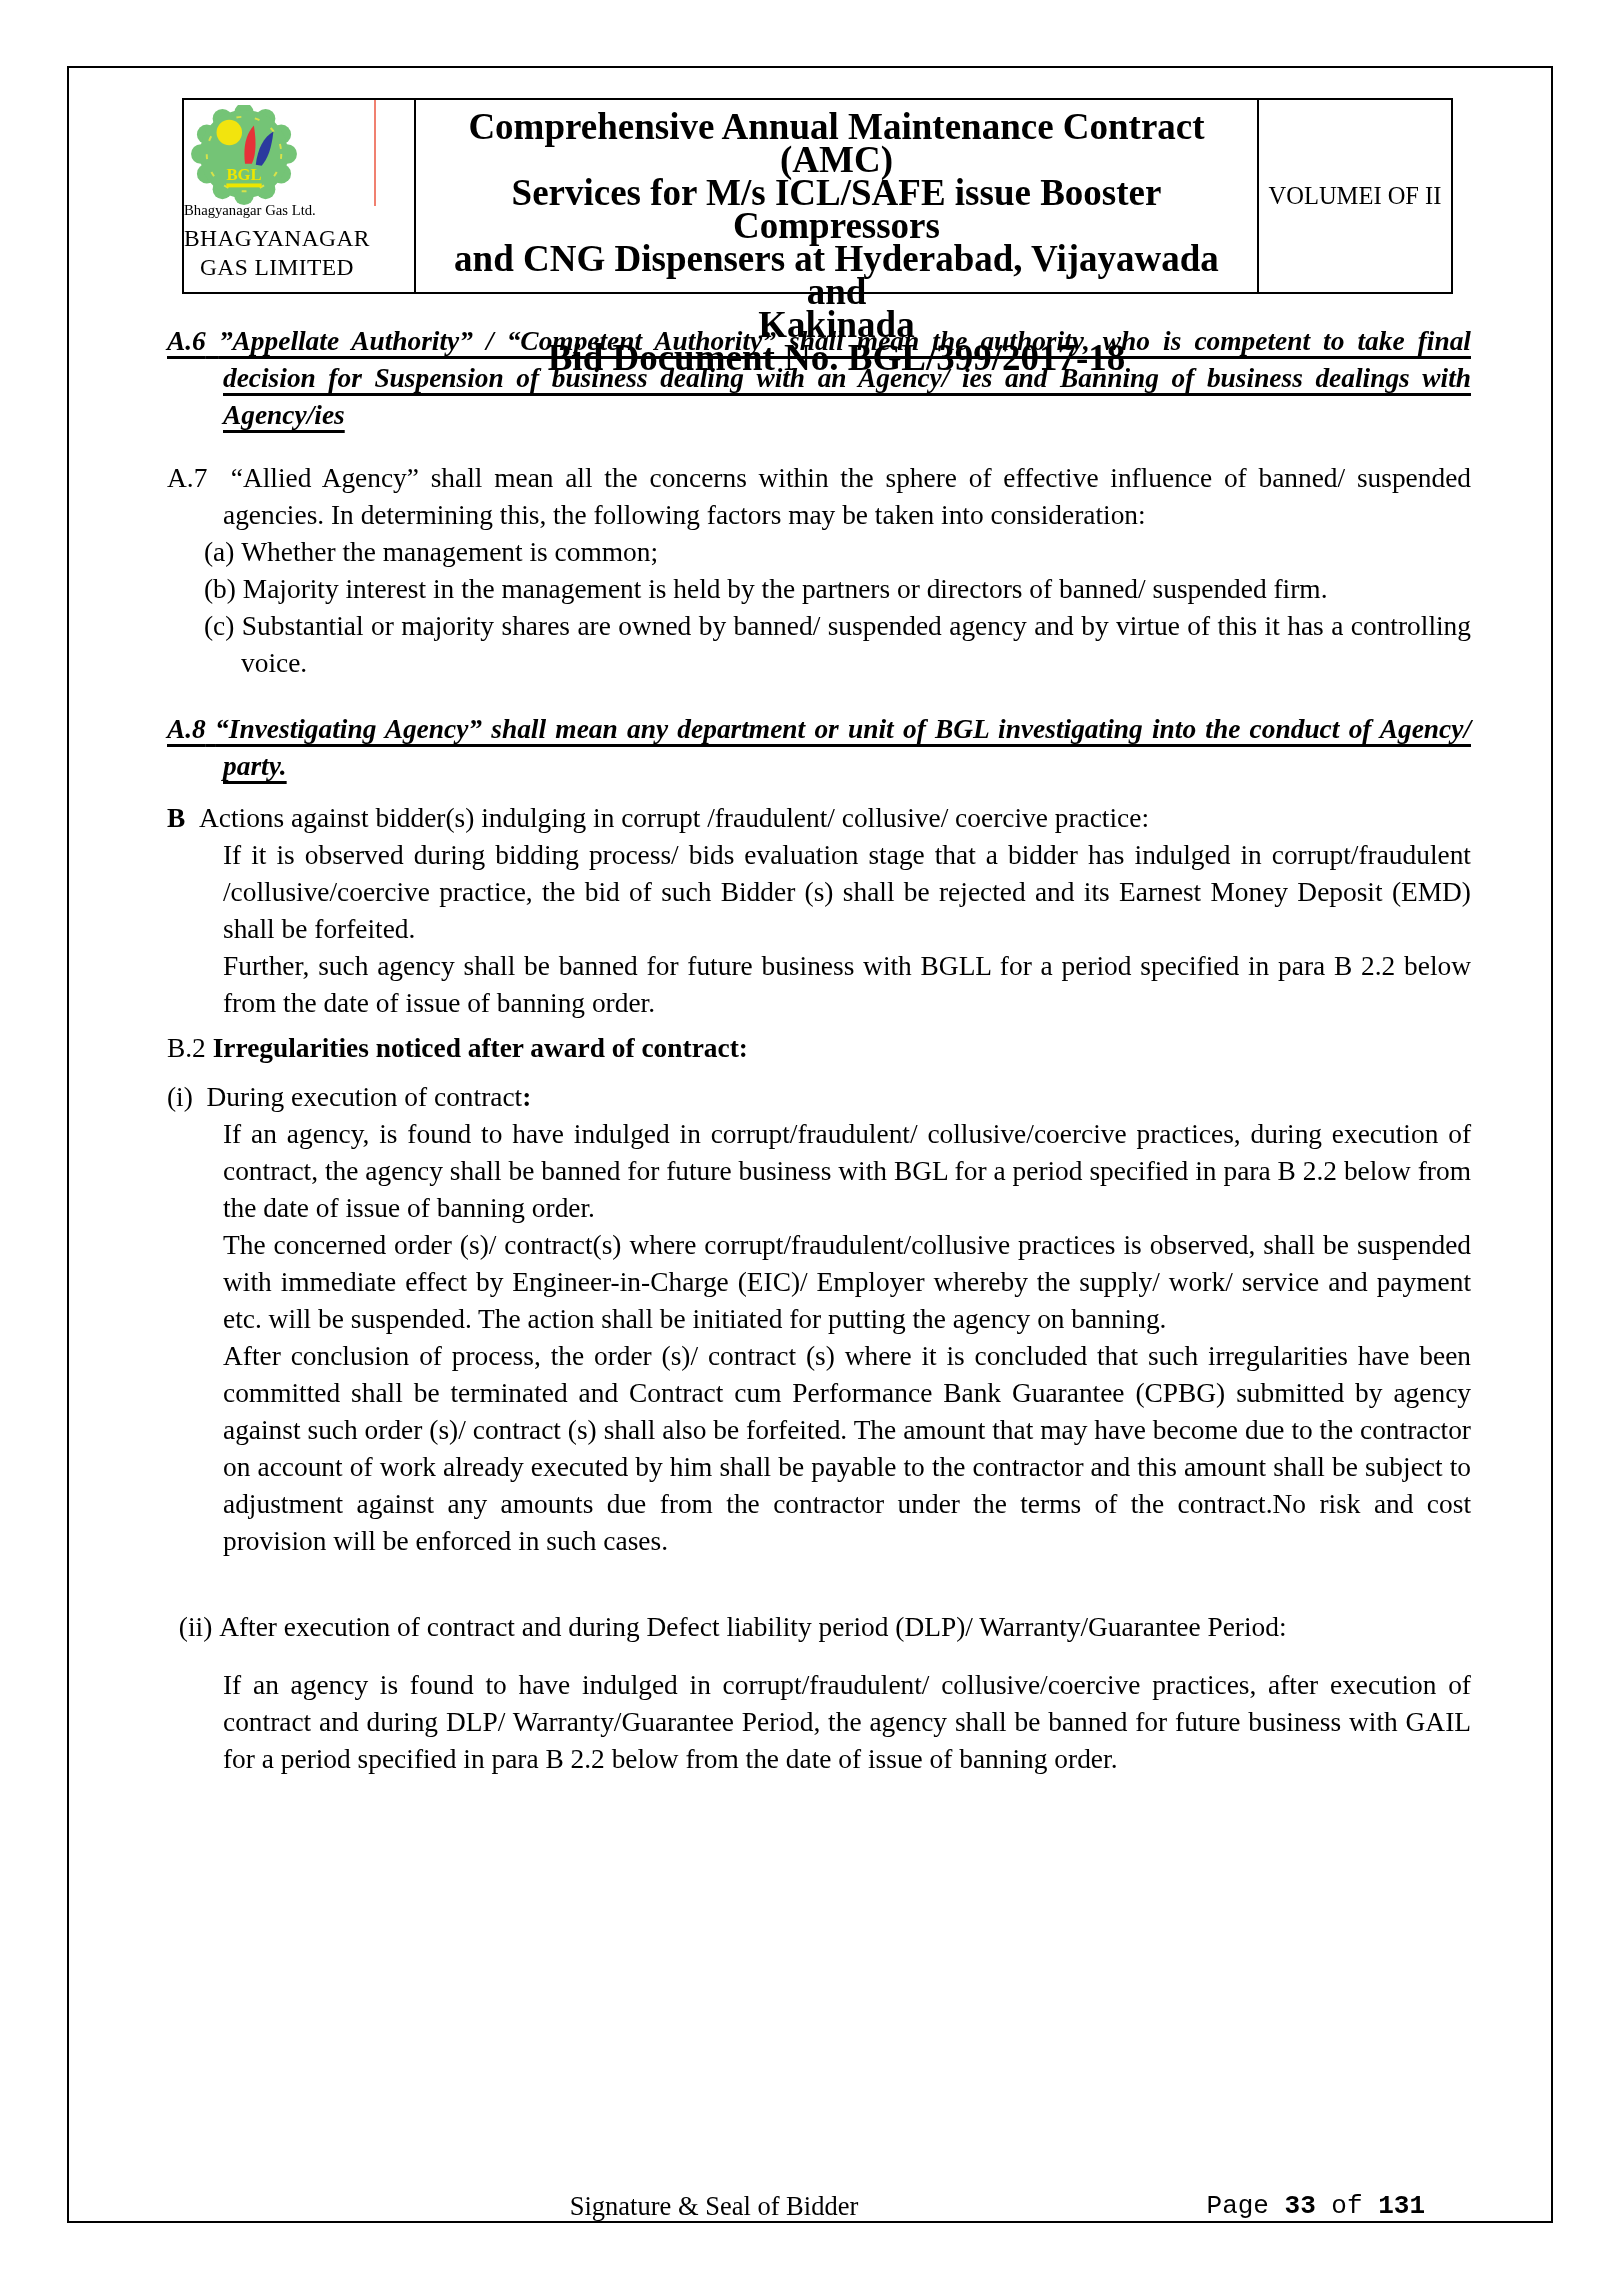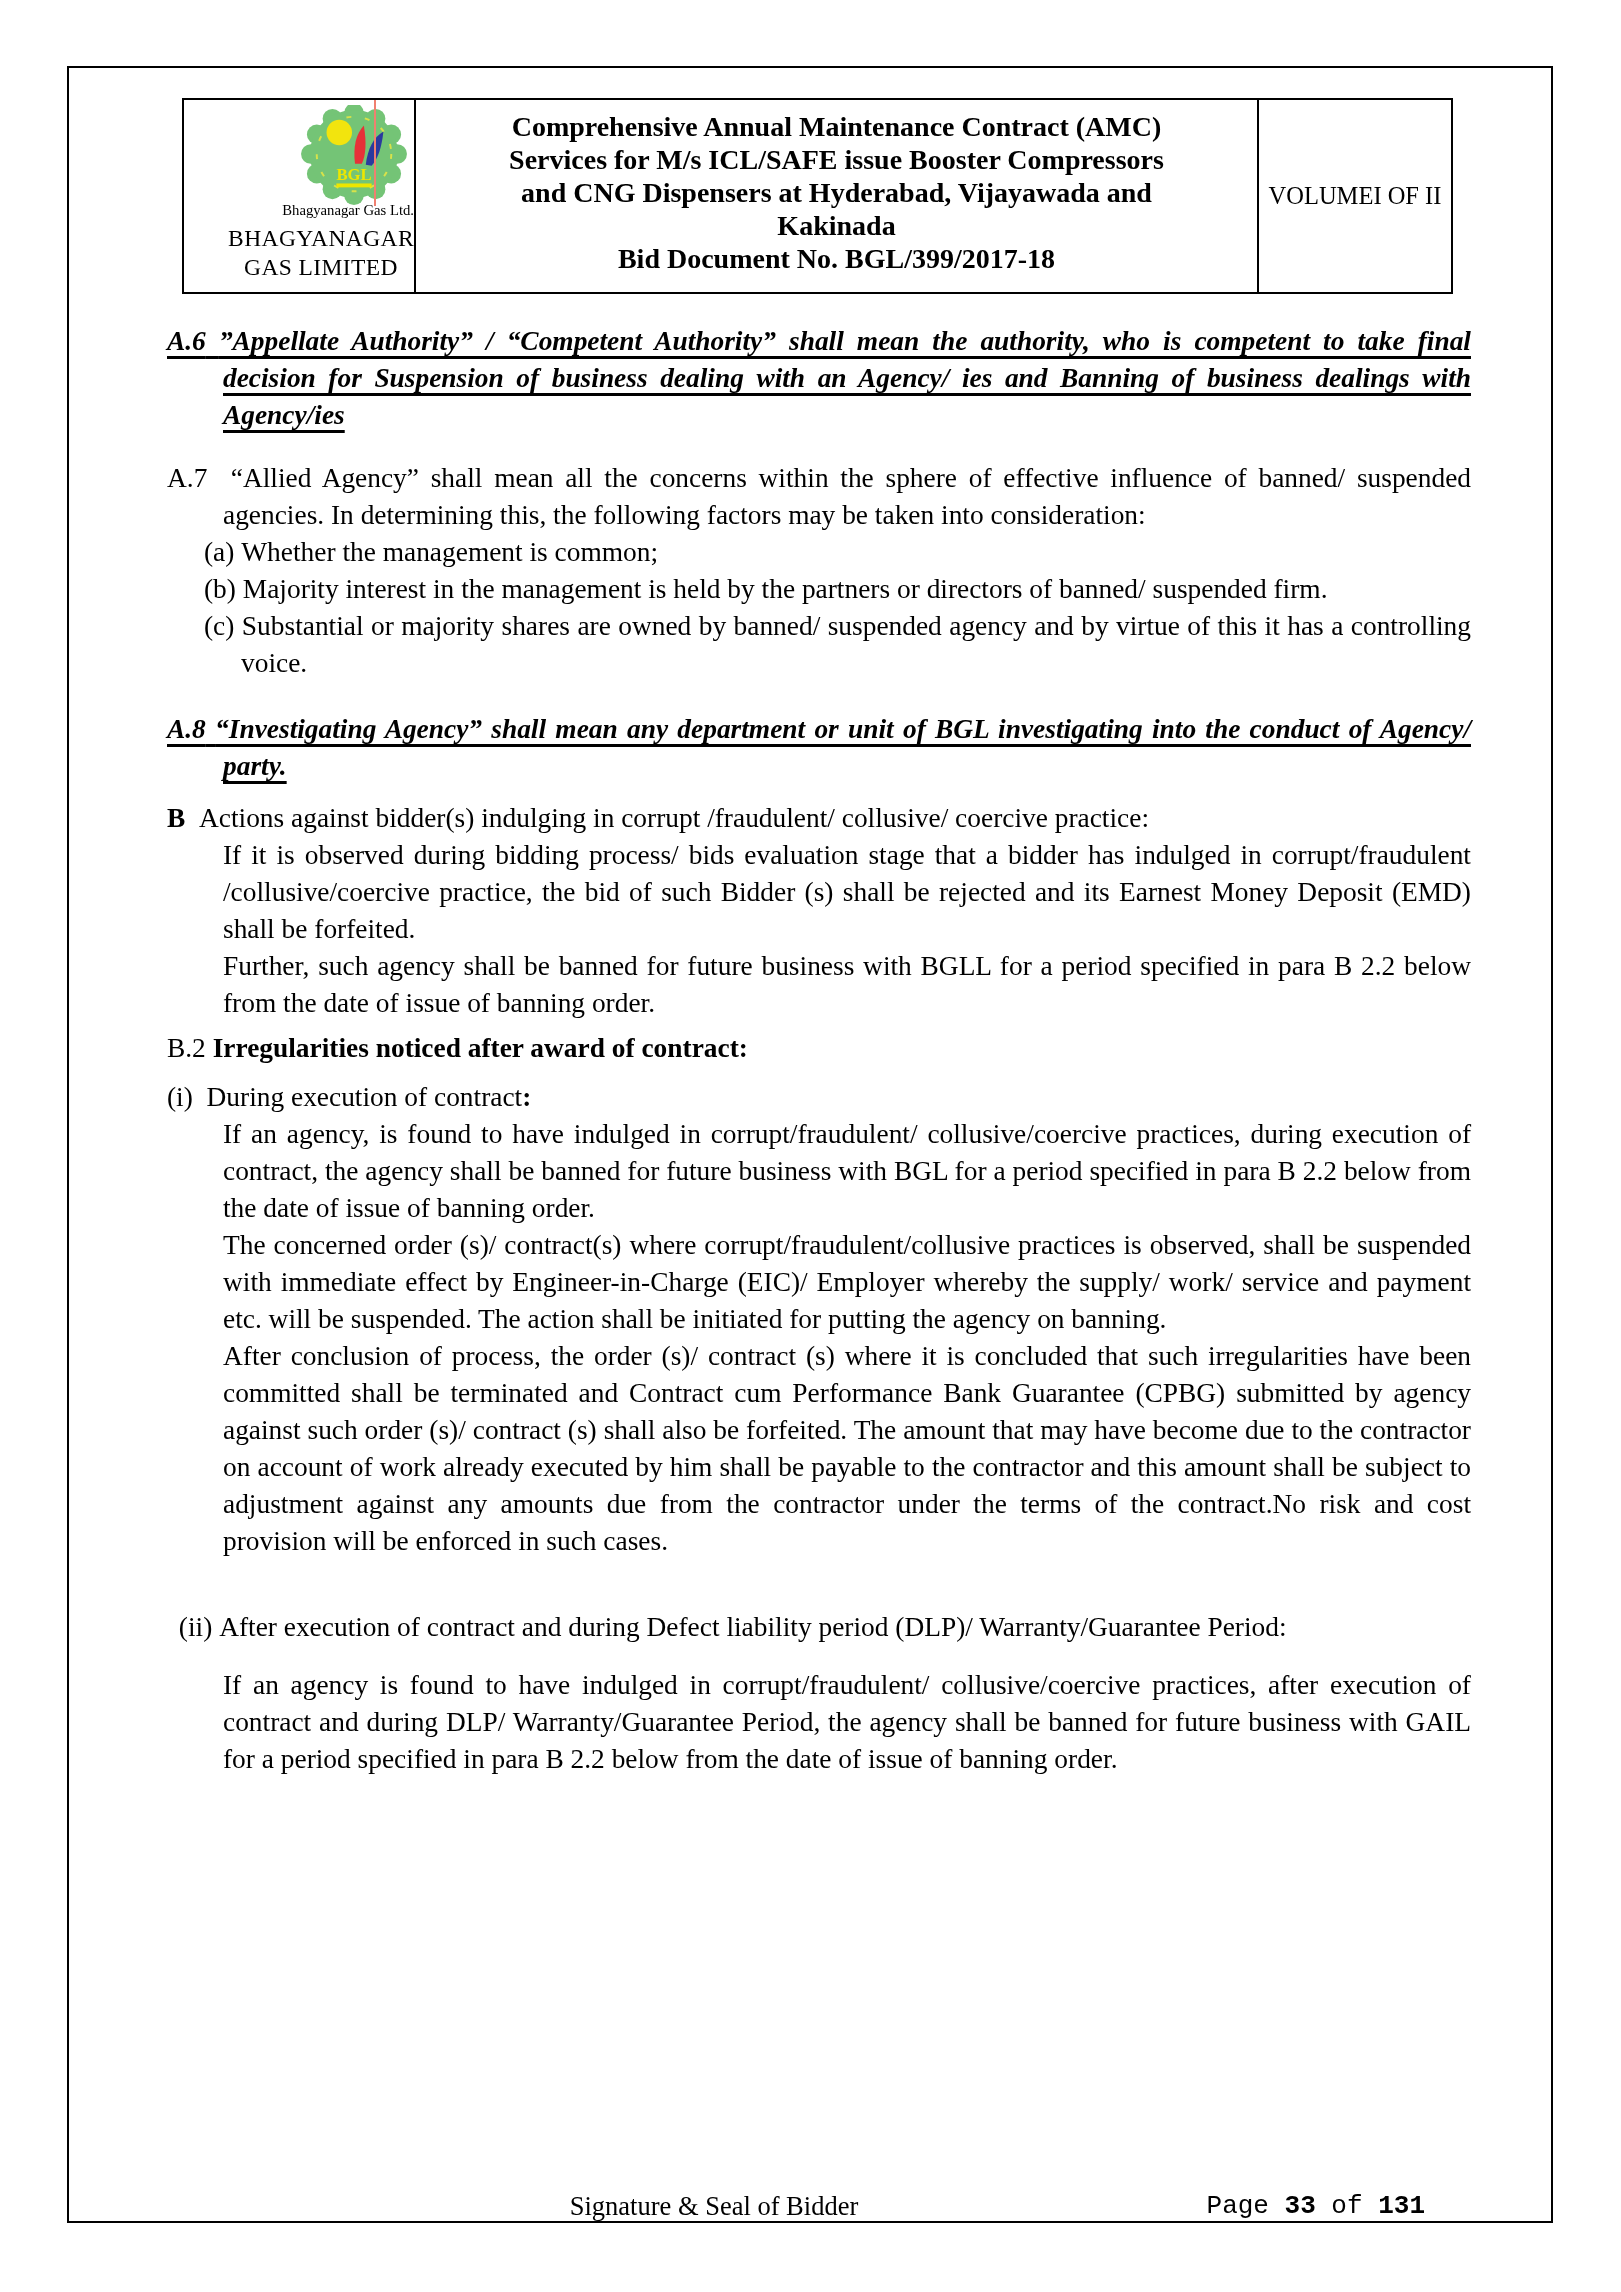--- a/index.html
+++ b/index.html
@@ -12,32 +12,32 @@
     position:absolute;left:67px;top:66px;width:1486px;height:2157px;
     border:2px solid #000;box-sizing:border-box;background:#fff;
   }
   
   .header{
     position:absolute;left:113px;top:30px;width:1271px;height:196px;
     border:2px solid #000;box-sizing:border-box;display:flex;
   }
   .logo-cell{
     width:232px;flex:0 0 232px;border-right:2px solid #000;box-sizing:border-box;
-    position:relative;display:flex;flex-direction:column;align-items:flex-end;
+    position:relative;display:flex;flex-direction:column;align-items:flex-start;
     padding-top:4.9px;
   }
   .red-line{position:absolute;top:0;left:190px;width:2px;height:106px;background:#f08070;}
   .logo-svg{width:120px;height:102px;display:block;}
   .brand-line{color:#000000;font-size:14.7px;line-height:15.7px;margin-top:-3.9px;}
   .company{
     font-size:23.5px;line-height:29px;text-align:center;margin-top:4.9px;letter-spacing:0.4px;
   }
   .title-cell{
     flex:1;border-right:2px solid #000;box-sizing:border-box;text-align:center;
-    font-weight:bold;font-size:28px;line-height:33px;padding:9.8px 17.6px 0 17.6px;
+    font-weight:bold;font-size:37px;line-height:33px;padding:9.8px 17.6px 0 17.6px;
   }
   .volume-cell{
     width:192px;flex:0 0 192px;display:flex;flex-direction:row;
     justify-content:center;align-items:center;font-size:24.5px;line-height:32px;
   }
   
   .content{
     position:absolute;left:98px;top:255px;width:1304px;
     font-size:27.4px;line-height:37px;
   }

